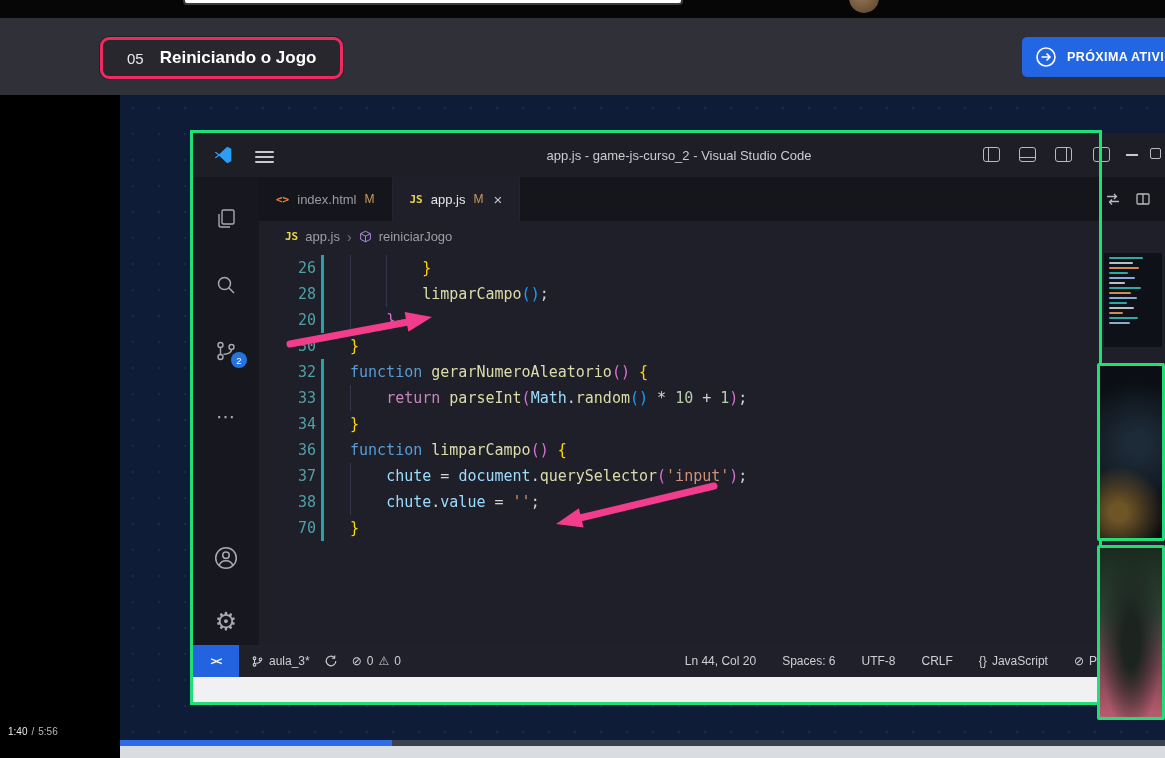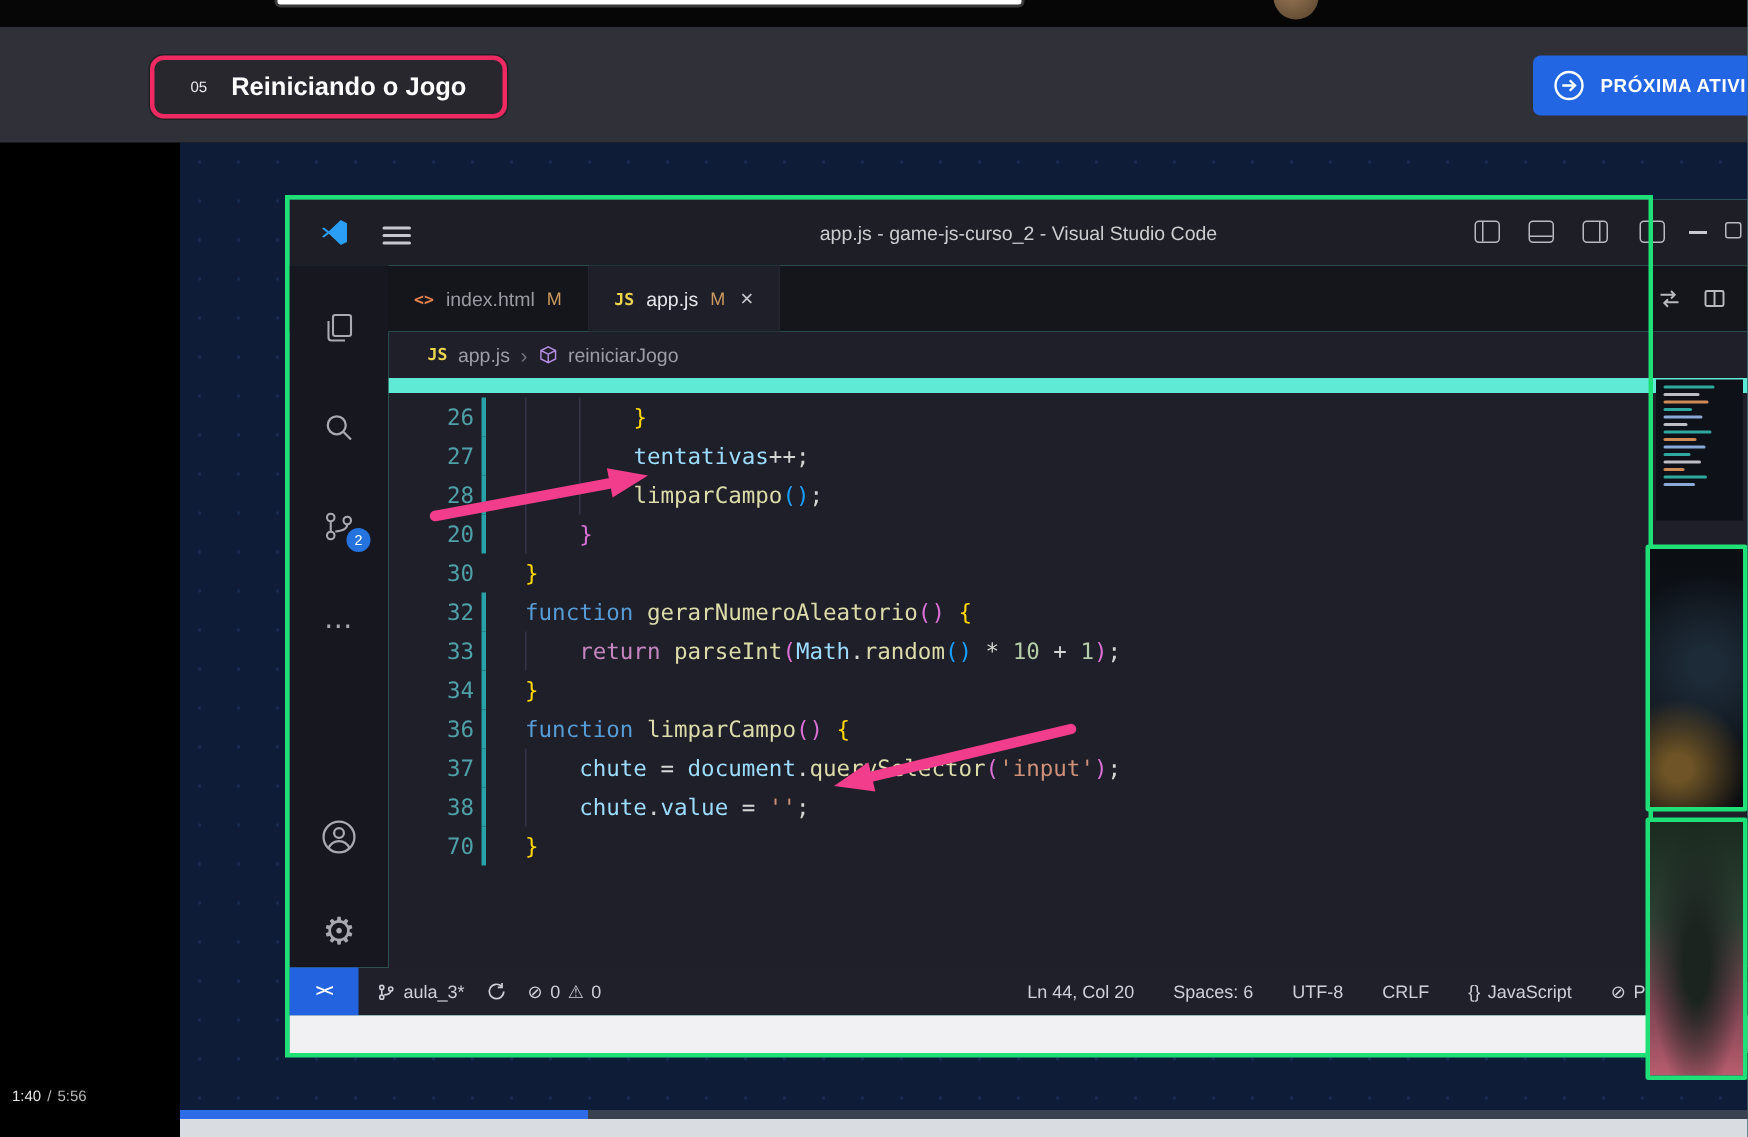--- a/index.html
+++ b/index.html
@@ -10,32 +10,32 @@
 
   
   .topbar{position:absolute;left:0;top:0;width:1165px;height:18px;background:#060606;overflow:hidden;z-index:3}
   .searchbox{position:absolute;left:183px;top:-9px;width:500px;height:14px;background:#fff;border:2px solid #3a3a3a;border-radius:4px}
   .avatar{position:absolute;left:849px;top:-17px;width:30px;height:30px;border-radius:50%;background:radial-gradient(circle at 40% 35%,#9a7a55,#55402c)}
 
   
   .header{position:absolute;left:0;top:18px;width:1165px;height:77px;background:#303138;z-index:4}
   .badge{position:absolute;left:100px;top:19px;height:42px;border:3px solid var(--accent-pink);border-radius:9px;
     background:#27272d;display:flex;align-items:center;gap:16px;padding:0 24px;box-shadow:0 0 0 1px #00000055}
-  .badge-num{color:#e9e9ee;font-size:10px}
+  .badge-num{color:#e9e9ee;font-size:15px}
   .badge-title{color:#fff;font-weight:bold;font-size:17px;white-space:nowrap}
   .next-btn{position:absolute;left:1022px;top:19px;height:40px;width:230px;background:var(--button-blue);
     border:none;border-radius:5px;display:flex;align-items:center;gap:10px;padding:0 13px;color:#fff;cursor:pointer}
   .next-label{font-weight:bold;font-size:12.5px;letter-spacing:.4px;white-space:nowrap}
 
   
   .video{position:absolute;left:120px;top:95px;width:1045px;height:651px;background:#0f1c38;z-index:1;
     background-image:radial-gradient(#192a50 1px,transparent 1.4px);background-size:26px 26px}
 
   
-  .vswin{position:absolute;left:193px;top:133px;width:972px;height:569px;background:#5eead4;z-index:10;font-size:13px}
+  .vswin{position:absolute;left:193px;top:133px;width:972px;height:569px;background:#fde047;z-index:10;font-size:13px}
   .titlebar{position:relative;height:44px;background:#1d1e26;display:flex;align-items:center}
   .vslogo{position:absolute;left:20px;top:12px;width:20px;height:20px}
   .hamburger{position:absolute;left:62px;top:15px;width:19px}
   .hamburger i{display:block;height:2px;background:#c8c8cf;margin:3px 0;border-radius:1px}
   .vstitle{width:100%;text-align:center;color:#cccccf;font-size:13px}
   .tb-ic{position:absolute;top:14px;width:17px;height:15px;border:1.4px solid #b9b9c0;border-radius:3px}
   .tb-ic::after{content:"";position:absolute;background:#b9b9c0}
   .ic-a{left:790px}.ic-a::after{left:4px;top:0;bottom:0;width:1.4px}
   .ic-b{left:826px}.ic-b::after{left:0;right:0;bottom:3px;height:1.4px}
   .ic-c{left:862px}.ic-c::after{right:4px;top:0;bottom:0;width:1.4px}
@@ -56,21 +56,21 @@
   .breadcrumbs{height:31px;display:flex;align-items:center;gap:7px;padding-left:26px;color:#9d9da5;background:#1f1f29;margin-left:66px}
   .crumb-sep{color:#73737d;font-size:14px}
 
   .activitybar{position:absolute;left:0;top:44px;width:66px;height:468px;background:#17171f}
   .ab-ic{position:absolute;left:0;width:66px;display:flex;justify-content:center;color:#a9a9b2;cursor:pointer}
   .ab-badge{position:absolute;right:12px;bottom:-5px;width:16px;height:16px;border-radius:50%;background:#2573df;color:#fff;
     font-size:9.5px;display:flex;align-items:center;justify-content:center}
   .gearglyph{font-size:25px;line-height:25px}
   .dotsglyph{font-size:19px;color:#a9a9b2;letter-spacing:1px}
 
-  .editor{position:absolute;left:66px;top:129px;right:0;height:393px;background:#1f1f29;overflow:hidden;padding-top:3px}
+  .editor{position:absolute;left:66px;top:119px;right:0;height:393px;background:#1f1f29;overflow:hidden;padding-top:3px}
   .code-row{height:26px;line-height:26px;display:flex;font-family:"DejaVu Sans Mono",monospace;font-size:15px}
   .ln{flex:0 0 57px;text-align:right;color:var(--line-number)}
   .modbar{flex:0 0 3px;margin-left:5px}
   .codetxt{white-space:pre;margin-left:26px;position:relative}
   .guide{position:absolute;top:0;bottom:0;width:1px;background:#34344a}
 
   .statusbar{position:absolute;left:0;top:512px;width:100%;height:32px;background:#20202b;display:flex;align-items:center;
     color:#cfcfd6;font-size:12px}
   .remote{width:46px;height:100%;background:#2463e0;color:#fff;display:flex;align-items:center;justify-content:center;
     font-size:11px;font-weight:bold;letter-spacing:-1px;cursor:pointer}
@@ -241,25 +241,20 @@
   </div>
 
   <div class="editor">
     <div>
         <div class="code-row">
           <span class="ln">26</span>
           <span class="modbar" style="background: rgb(39, 162, 168);"></span>
           <span class="codetxt"><i class="guide" style="left: 0ch;"></i><i class="guide" style="left: 4ch;"></i><span style="color: rgb(212, 212, 212);">        </span><span style="color: rgb(255, 215, 0);">}</span></span>
         </div>
         <div class="code-row">
-          <span class="ln">27</span>
-          <span class="modbar" style="background: rgb(39, 162, 168);"></span>
-          <span class="codetxt"><i class="guide" style="left: 0ch;"></i><i class="guide" style="left: 4ch;"></i><span style="color: rgb(212, 212, 212);">        </span><span style="color: rgb(156, 220, 254);">tentativas</span><span style="color: rgb(212, 212, 212);">++;</span></span>
-        </div>
-        <div class="code-row">
           <span class="ln">28</span>
           <span class="modbar" style="background: rgb(39, 162, 168);"></span>
           <span class="codetxt"><i class="guide" style="left: 0ch;"></i><i class="guide" style="left: 4ch;"></i><span style="color: rgb(212, 212, 212);">        </span><span style="color: rgb(220, 220, 170);">limparCampo</span><span style="color: rgb(23, 159, 255);">(</span><span style="color: rgb(23, 159, 255);">)</span><span style="color: rgb(212, 212, 212);">;</span></span>
         </div>
         <div class="code-row">
           <span class="ln">20</span>
           <span class="modbar" style="background: rgb(39, 162, 168);"></span>
           <span class="codetxt"><i class="guide" style="left: 0ch;"></i><span style="color: rgb(212, 212, 212);">    </span><span style="color: rgb(218, 112, 214);">}</span></span>
         </div>
         <div class="code-row">

